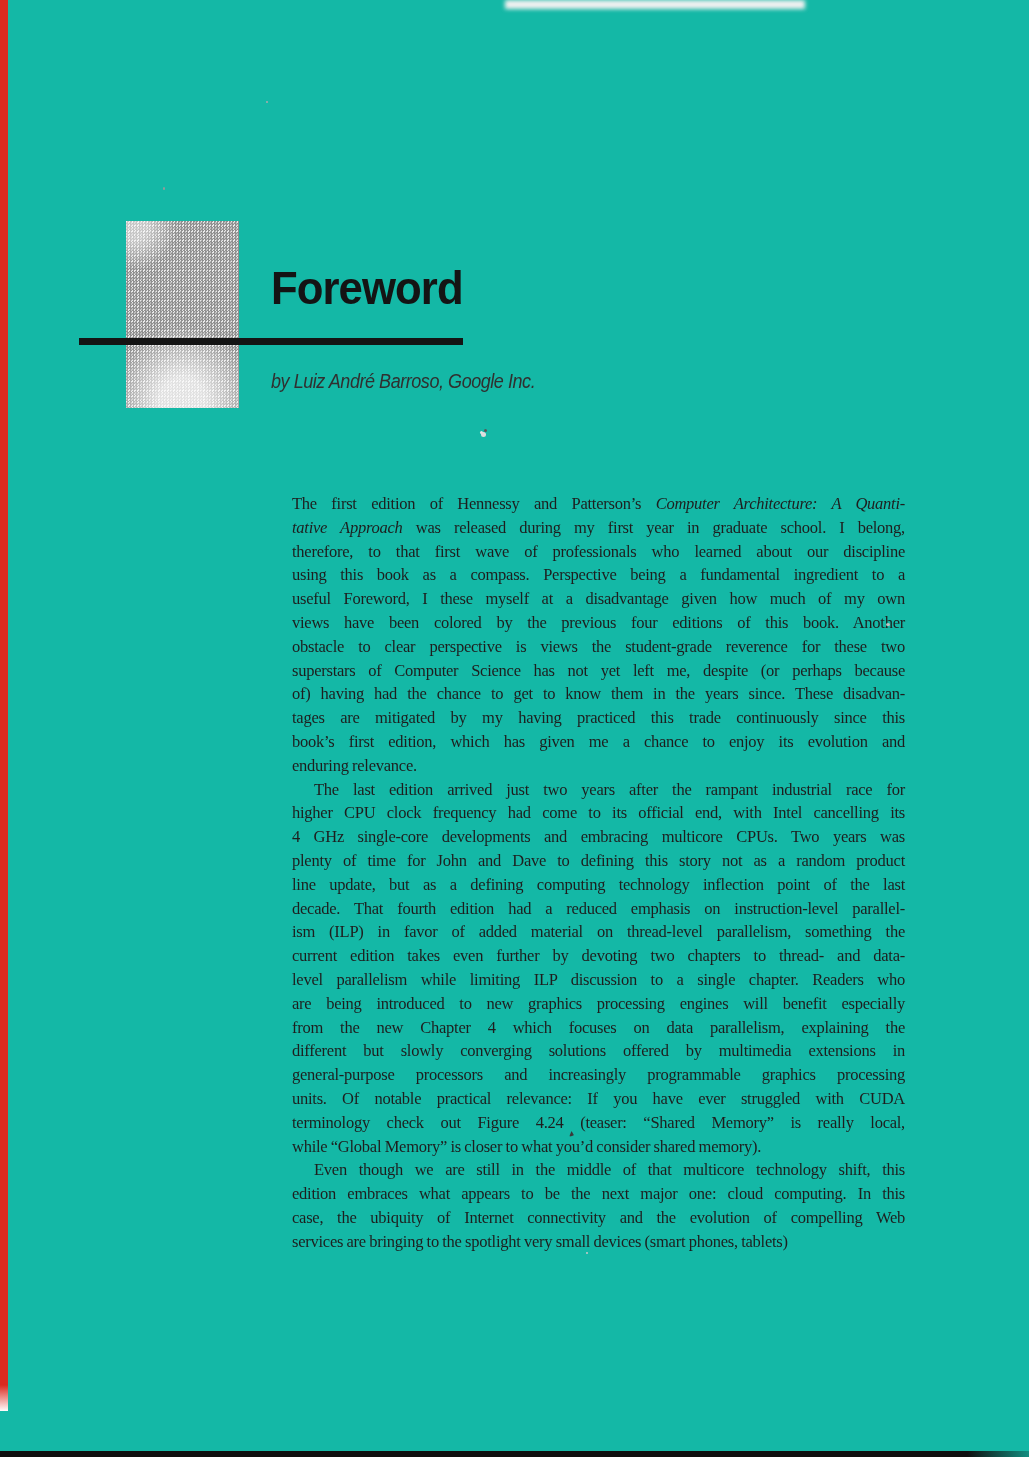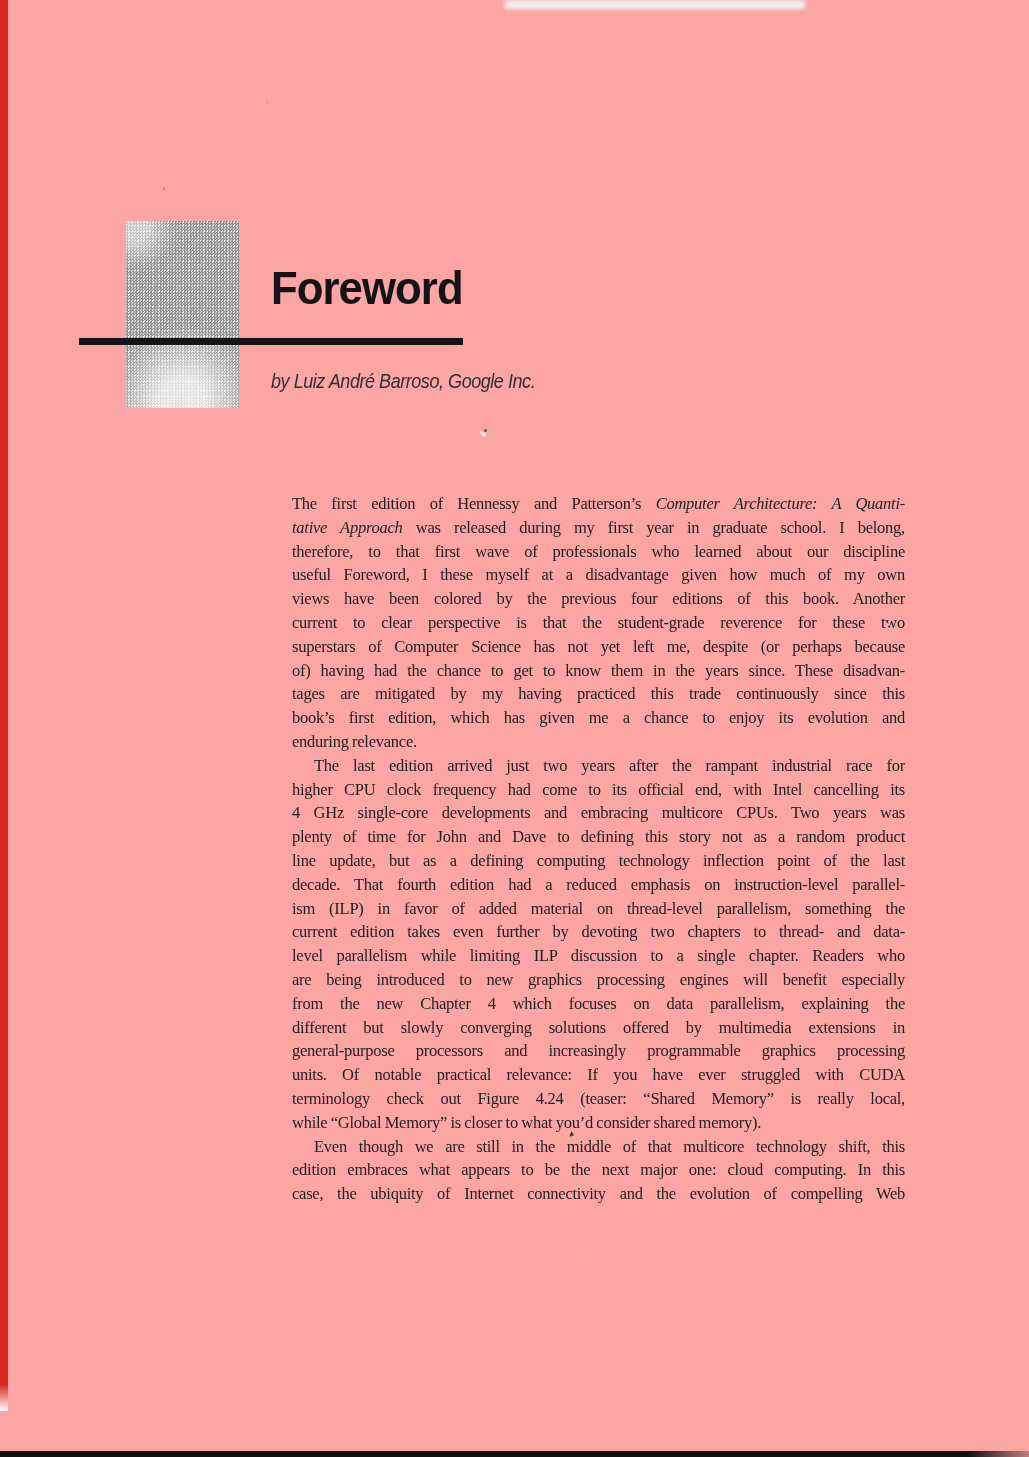--- a/index.html
+++ b/index.html
@@ -1,19 +1,19 @@
 <!DOCTYPE html>
 <html><head>
 <meta charset="utf-8">
 <style>
   html,body{margin:0;padding:0;background:#e9e9e9;}
   .page{
     position:relative;
     width:1029px;height:1457px;
-    background:#fca5a5;
+    background:#14b8a6;
     overflow:hidden;
     font-family:"Liberation Serif", serif;
   }
   
   .red-edge{
     position:absolute;left:0;top:0;width:8px;height:1411px;
     background-color:#da2a20;
   }
   .red-edge::after{
     content:"";position:absolute;left:0;bottom:0;width:100%;height:26px;
@@ -104,23 +104,24 @@
 
   <h1 class="title">Foreword</h1>
 
   <div class="byline">by Luiz André Barroso, Google Inc.</div>
 
   <div class="text-block">
       <div>
         <div class="line"><span>The first edition of Hennessy and Patterson’s </span><span class="it">Computer Architecture: A Quanti-</span></div>
         <div class="line"><span class="it">tative Approach</span><span> was released during my first year in graduate school. I belong,</span></div>
         <div class="line"><span>therefore, to that first wave of professionals who learned about our discipline</span></div>
+        <div class="line"><span>using this book as a compass. Perspective being a fundamental ingredient to a</span></div>
         <div class="line"><span>useful Foreword, I these myself at a disadvantage given how much of my own</span></div>
         <div class="line"><span>views have been colored by the previous four editions of this book. Another</span></div>
-        <div class="line"><span>current to clear perspective is that the student-grade reverence for these two</span></div>
+        <div class="line"><span>obstacle to clear perspective is views the student-grade reverence for these two</span></div>
         <div class="line"><span>superstars of Computer Science has not yet left me, despite (or perhaps because</span></div>
         <div class="line"><span>of) having had the chance to get to know them in the years since. These disadvan-</span></div>
         <div class="line"><span>tages are mitigated by my having practiced this trade continuously since this</span></div>
         <div class="line"><span>book’s first edition, which has given me a chance to enjoy its evolution and</span></div>
         <div class="line last"><span>enduring relevance.</span></div>
       </div>
       <div>
         <div class="line ind"><span>The last edition arrived just two years after the rampant industrial race for</span></div>
         <div class="line"><span>higher CPU clock frequency had come to its official end, with Intel cancelling its</span></div>
         <div class="line"><span>4 GHz single-core developments and embracing multicore CPUs. Two years was</span></div>
@@ -135,20 +136,21 @@
         <div class="line"><span>different but slowly converging solutions offered by multimedia extensions in</span></div>
         <div class="line"><span>general-purpose processors and increasingly programmable graphics processing</span></div>
         <div class="line"><span>units. Of notable practical relevance: If you have ever struggled with CUDA</span></div>
         <div class="line"><span>terminology check out Figure 4.24 (teaser: “Shared Memory” is really local,</span></div>
         <div class="line last"><span>while “Global Memory” is closer to what you’d consider shared memory).</span></div>
       </div>
       <div>
         <div class="line ind"><span>Even though we are still in the middle of that multicore technology shift, this</span></div>
         <div class="line"><span>edition embraces what appears to be the next major one: cloud computing. In this</span></div>
         <div class="line"><span>case, the ubiquity of Internet connectivity and the evolution of compelling Web</span></div>
+        <div class="line last"><span>services are bringing to the spotlight very small devices (smart phones, tablets)</span></div>
       </div>
     </div>
 
   <div class="bottom-edge"></div>
 
   <span class="speck sp1"></span>
   <span class="speck sp2"></span>
   <span class="speck sp3"></span>
   <span class="speck sp4"></span>
   <span class="speck sp5"></span>

